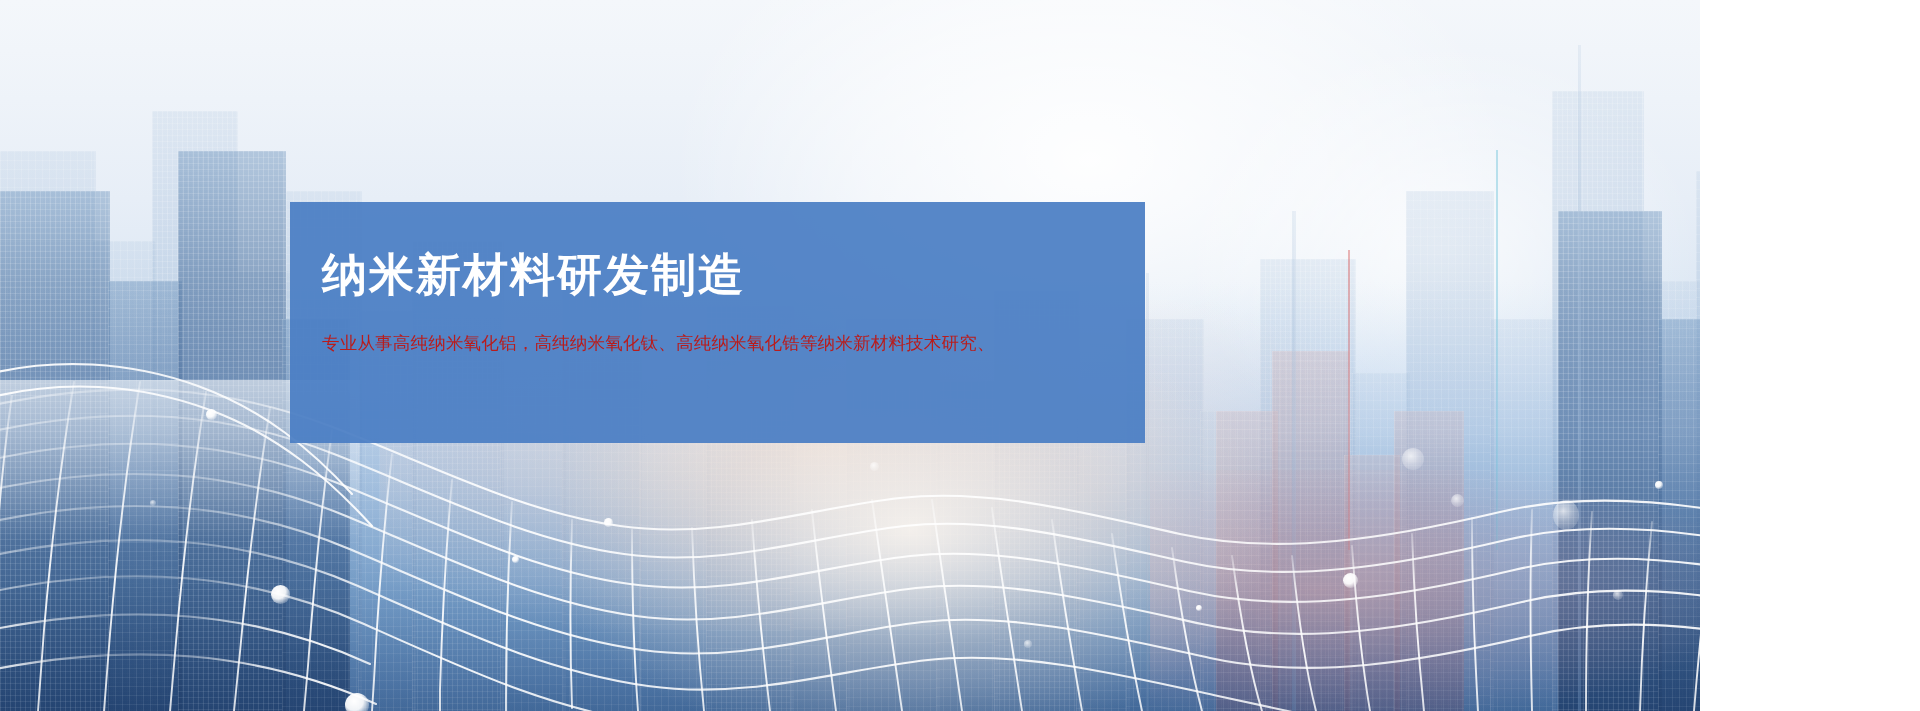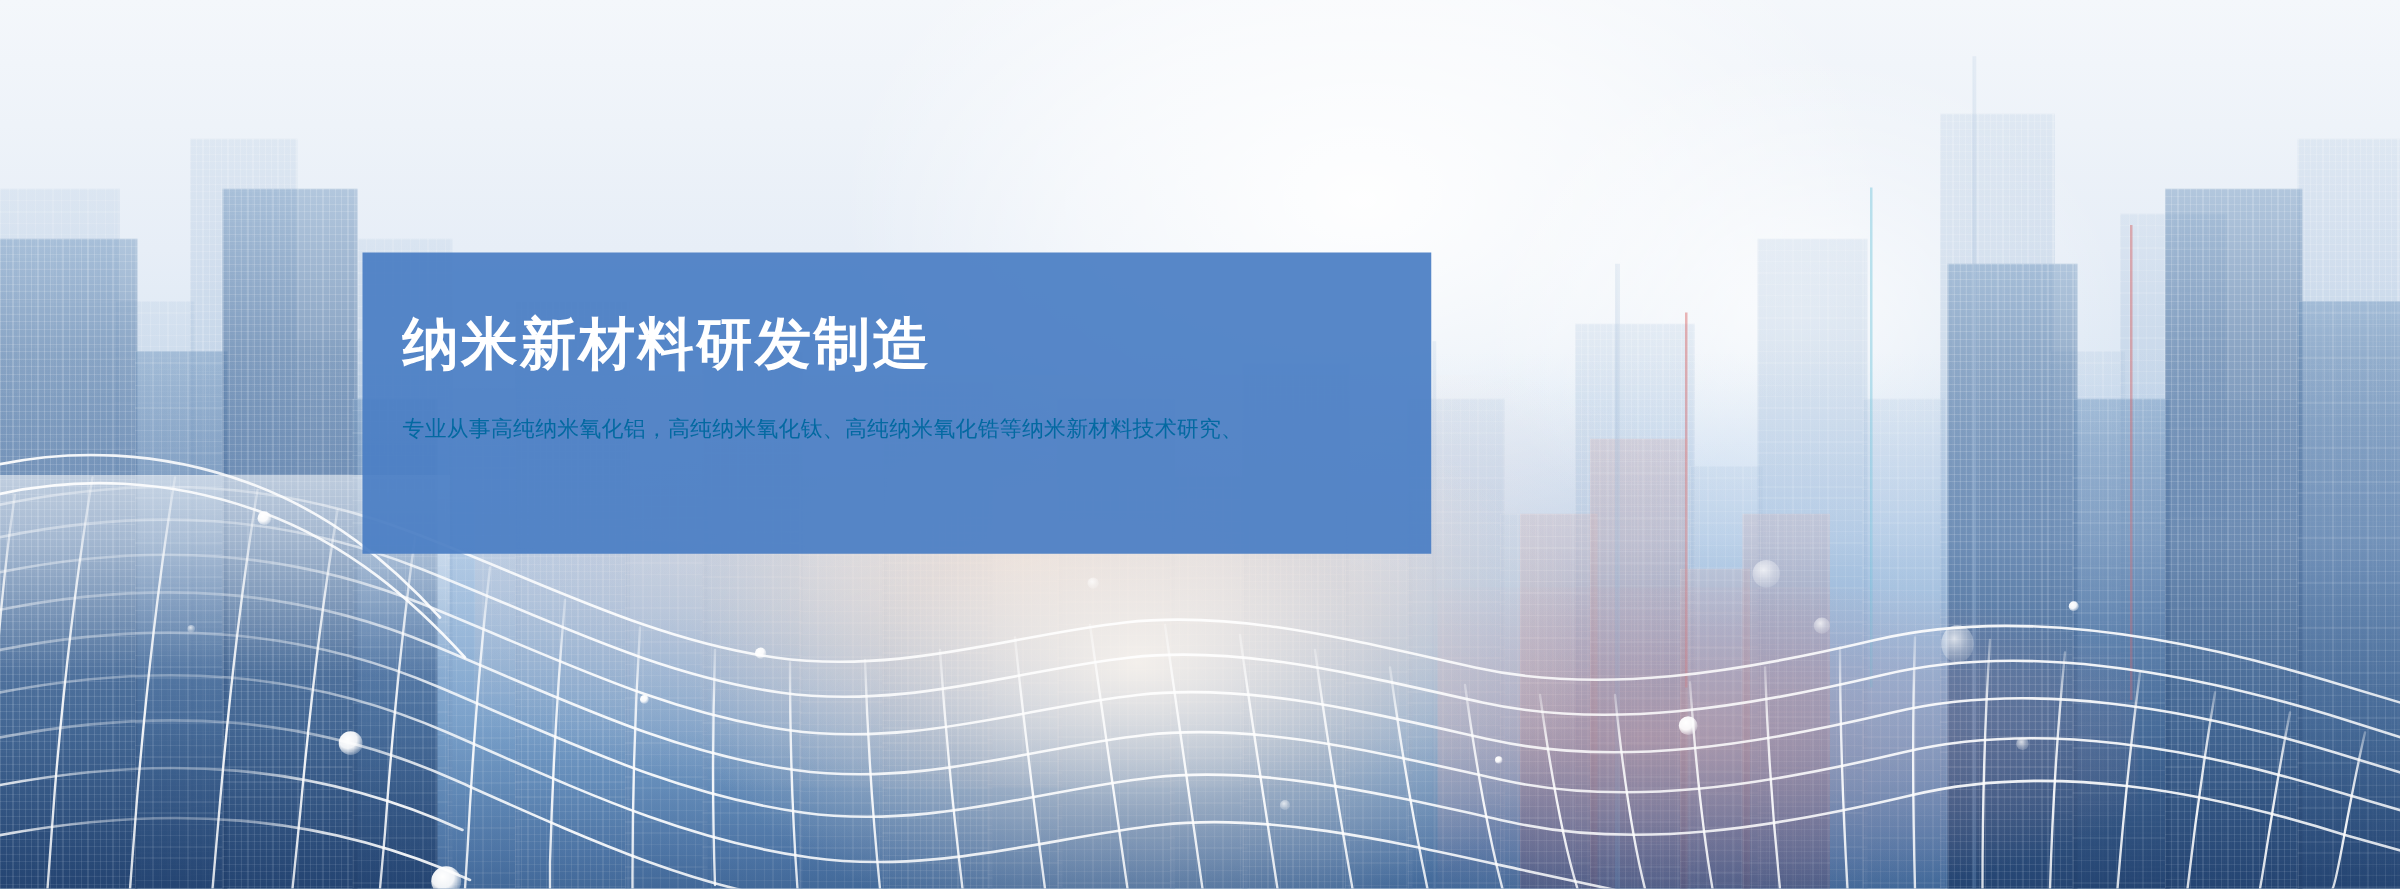--- a/index.html
+++ b/index.html
@@ -2,21 +2,21 @@
 <html><head>
 <meta charset="utf-8">
 <style>
   html, body {
     margin: 0;
     padding: 0;
     background: #ffffff;
   }
   #banner {
     position: relative;
-    width: 1920px;
+    width: 1700px;
     height: 711px;
     overflow: hidden;
     font-family: "Liberation Sans", "DejaVu Sans", sans-serif;
     background: #e9eef5;
   }
 
   
   .layer { position: absolute; inset: 0; }
 
   .sky {
@@ -142,21 +142,21 @@
     margin: 18px 0 0 0;
     color: #ffffff;
     font-size: 45px;
     line-height: 1.1;
     font-weight: 700;
     letter-spacing: 2px;
     white-space: nowrap;
   }
   .subcopy {
     margin: 26px 0 0 0;
-    color: #0369a1;
+    color: #b91c1c;
     font-size: 17.5px;
     line-height: 2.0;
     font-weight: 400;
     letter-spacing: .2px;
     max-width: 790px;
   }
   .subcopy .ln { display:block; }
 </style>
 </head>
 <body>

